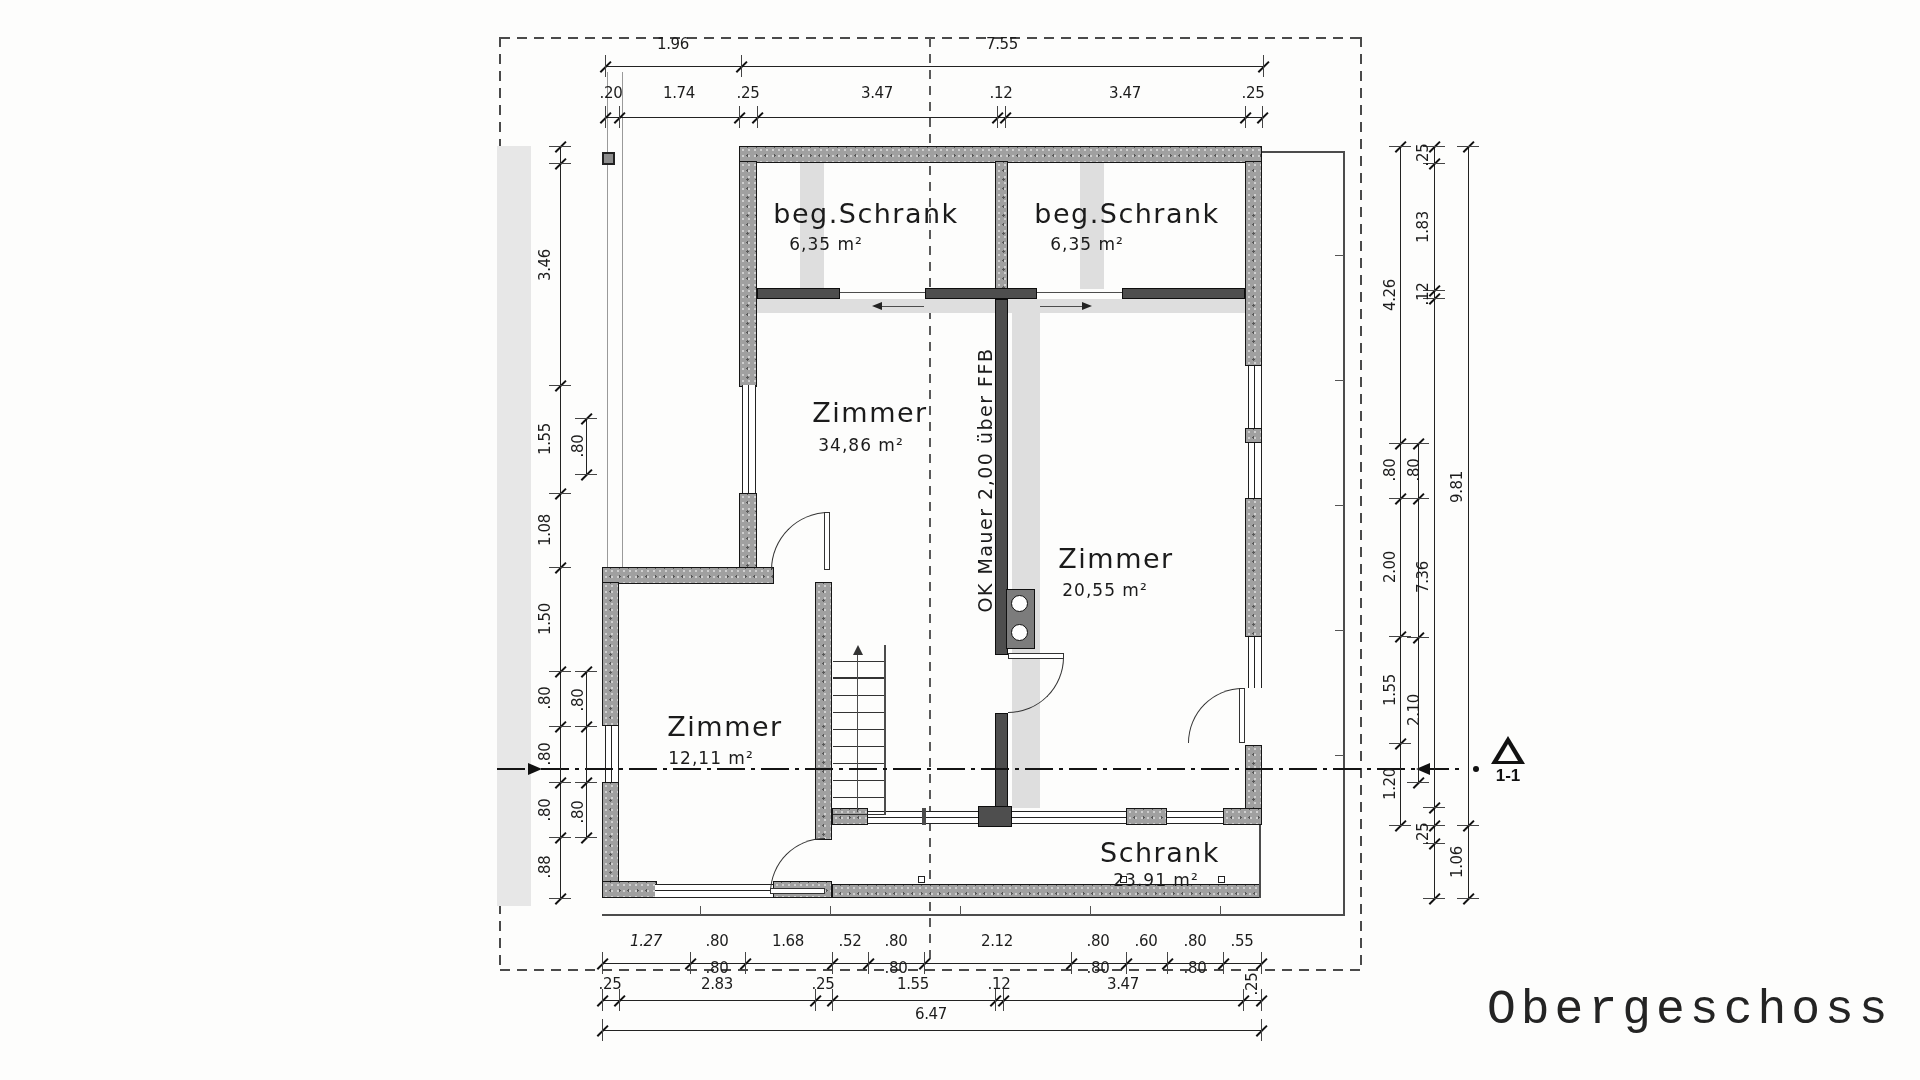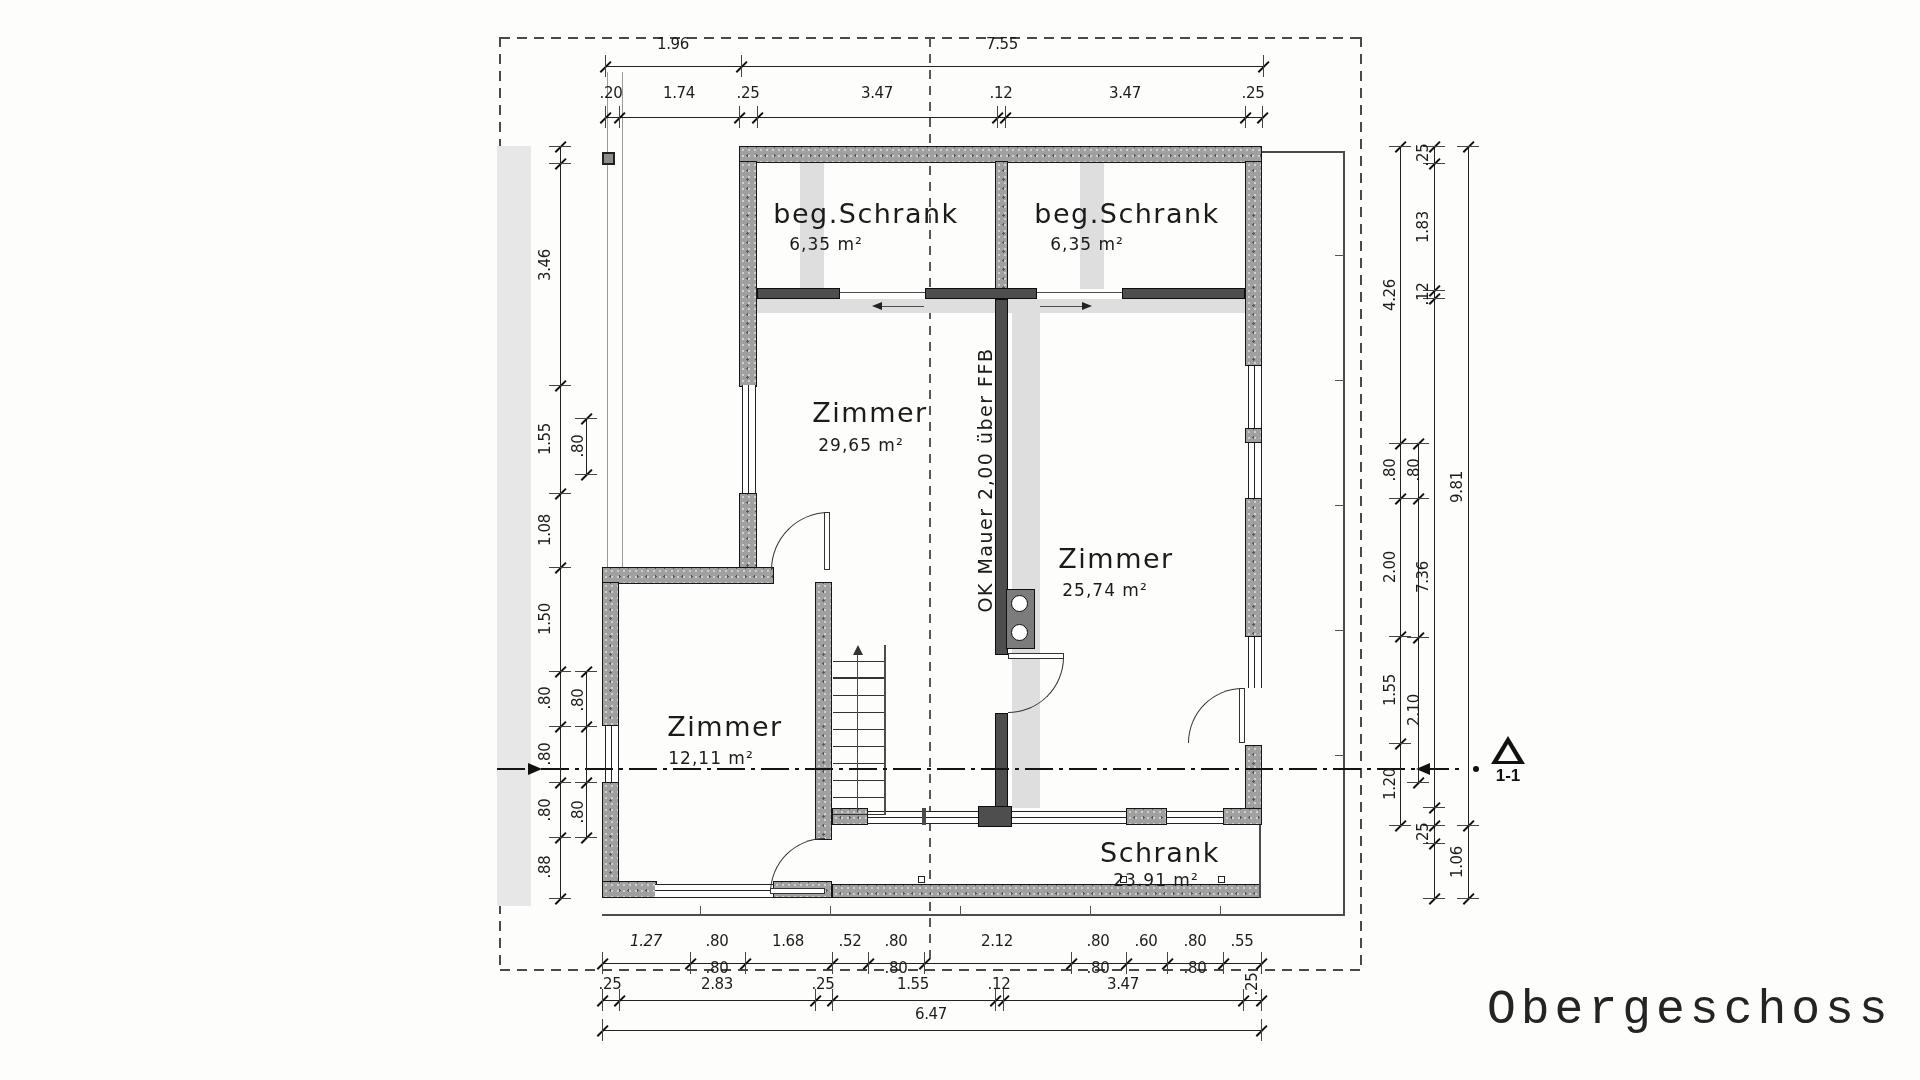--- a/index.html
+++ b/index.html
@@ -168,23 +168,23 @@
   <div id="section-label" style="left:1508px;top:766px;">1-1</div>
 
   <div id="wall-note">OK Mauer 2,00 über FFB</div>
 
   <div id="room-layer">
       <div class="room-name" style="left: 866px; top: 213px;">beg.Schrank</div>
       <div class="room-area" style="left: 826px; top: 244px;">6,35 m²</div>
       <div class="room-name" style="left: 1127px; top: 213px;">beg.Schrank</div>
       <div class="room-area" style="left: 1087px; top: 244px;">6,35 m²</div>
       <div class="room-name" style="left: 870px; top: 412px;">Zimmer</div>
-      <div class="room-area" style="left: 861px; top: 445px;">29,65 m²</div>
+      <div class="room-area" style="left: 861px; top: 445px;">34,86 m²</div>
       <div class="room-name" style="left: 1116px; top: 558px;">Zimmer</div>
-      <div class="room-area" style="left: 1105px; top: 590px;">25,74 m²</div>
+      <div class="room-area" style="left: 1105px; top: 590px;">20,55 m²</div>
       <div class="room-name" style="left: 725px; top: 726px;">Zimmer</div>
       <div class="room-area" style="left: 711px; top: 758px; text-align: right;">12,11 m²</div>
       <div class="room-name" style="left: 1160px; top: 852px;">Schrank</div>
       <div class="room-area" style="left: 1156px; top: 880px;">23.91 m²</div>
     </div>
 
   <div id="dim-layer">
       <div class="dim-line-h" style="left: 605px; top: 66px; width: 658px;"></div>
       <div class="dim-tick" style="left: 597.5px; top: 65.5px;"></div>
       <div class="dim-ext-v" style="left: 605px; top: 55px;"></div>

